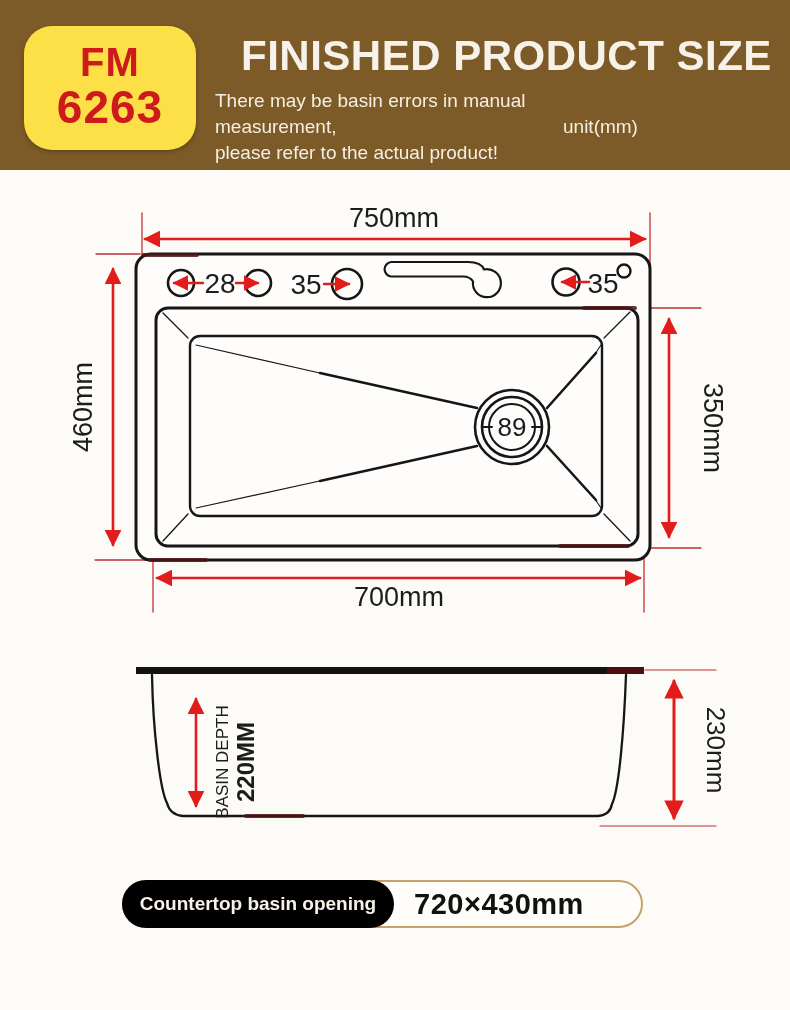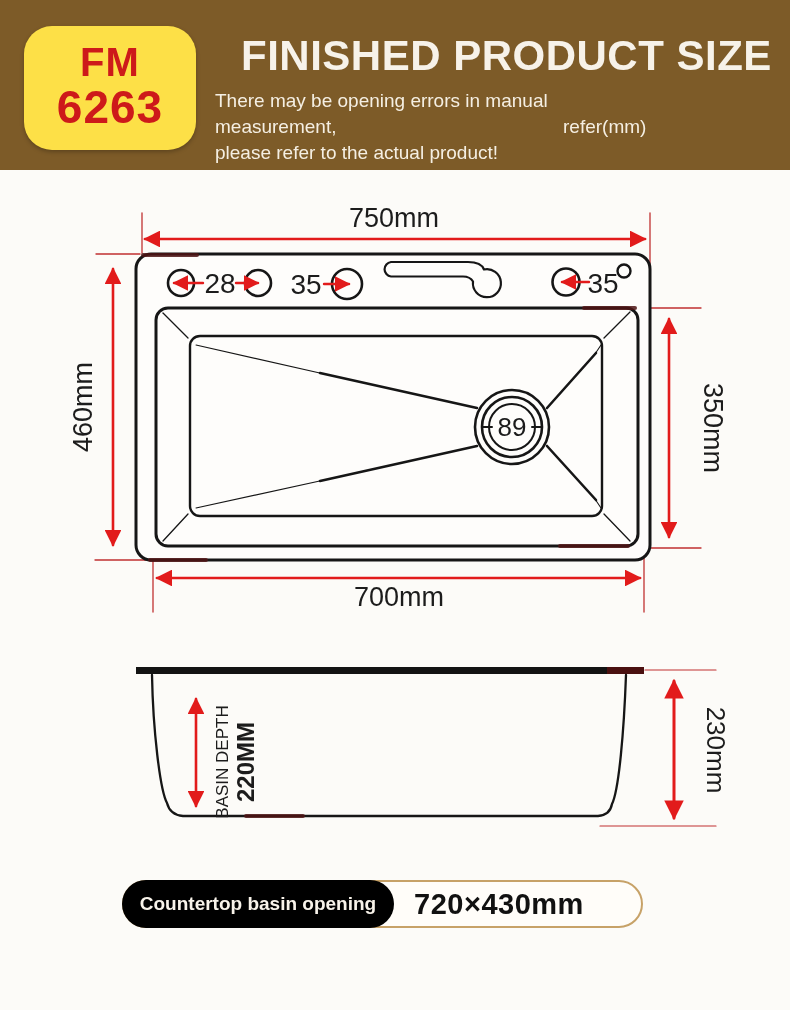--- a/index.html
+++ b/index.html
@@ -50,24 +50,24 @@
 </head>
 <body>
 
 <div class="header">
   <div class="model-card">
     <div class="model-fm">FM</div>
     <div class="model-num">6263</div>
   </div>
   <div class="page-title">FINISHED PRODUCT SIZE</div>
   <div class="disclaimer">
-    <div>There may be opening errors in manual measurement,</div>
+    <div>There may be basin errors in manual measurement,</div>
     <div>please refer to the actual product!</div>
   </div>
-  <div class="unit-label">refer(mm)</div>
+  <div class="unit-label">unit(mm)</div>
 </div>
 
 <svg class="diagram-svg" width="790" height="1010" viewBox="0 0 790 1010">
   <defs>
     <marker id="arr" viewBox="0 0 10 10" refX="9" refY="5" markerWidth="6.5" markerHeight="6.5" orient="auto-start-reverse">
       <path d="M0,0 L10,5 L0,10 z" fill="#e21b1b"></path>
     </marker>
   </defs>
 
   <g stroke-linecap="round" fill="none">

